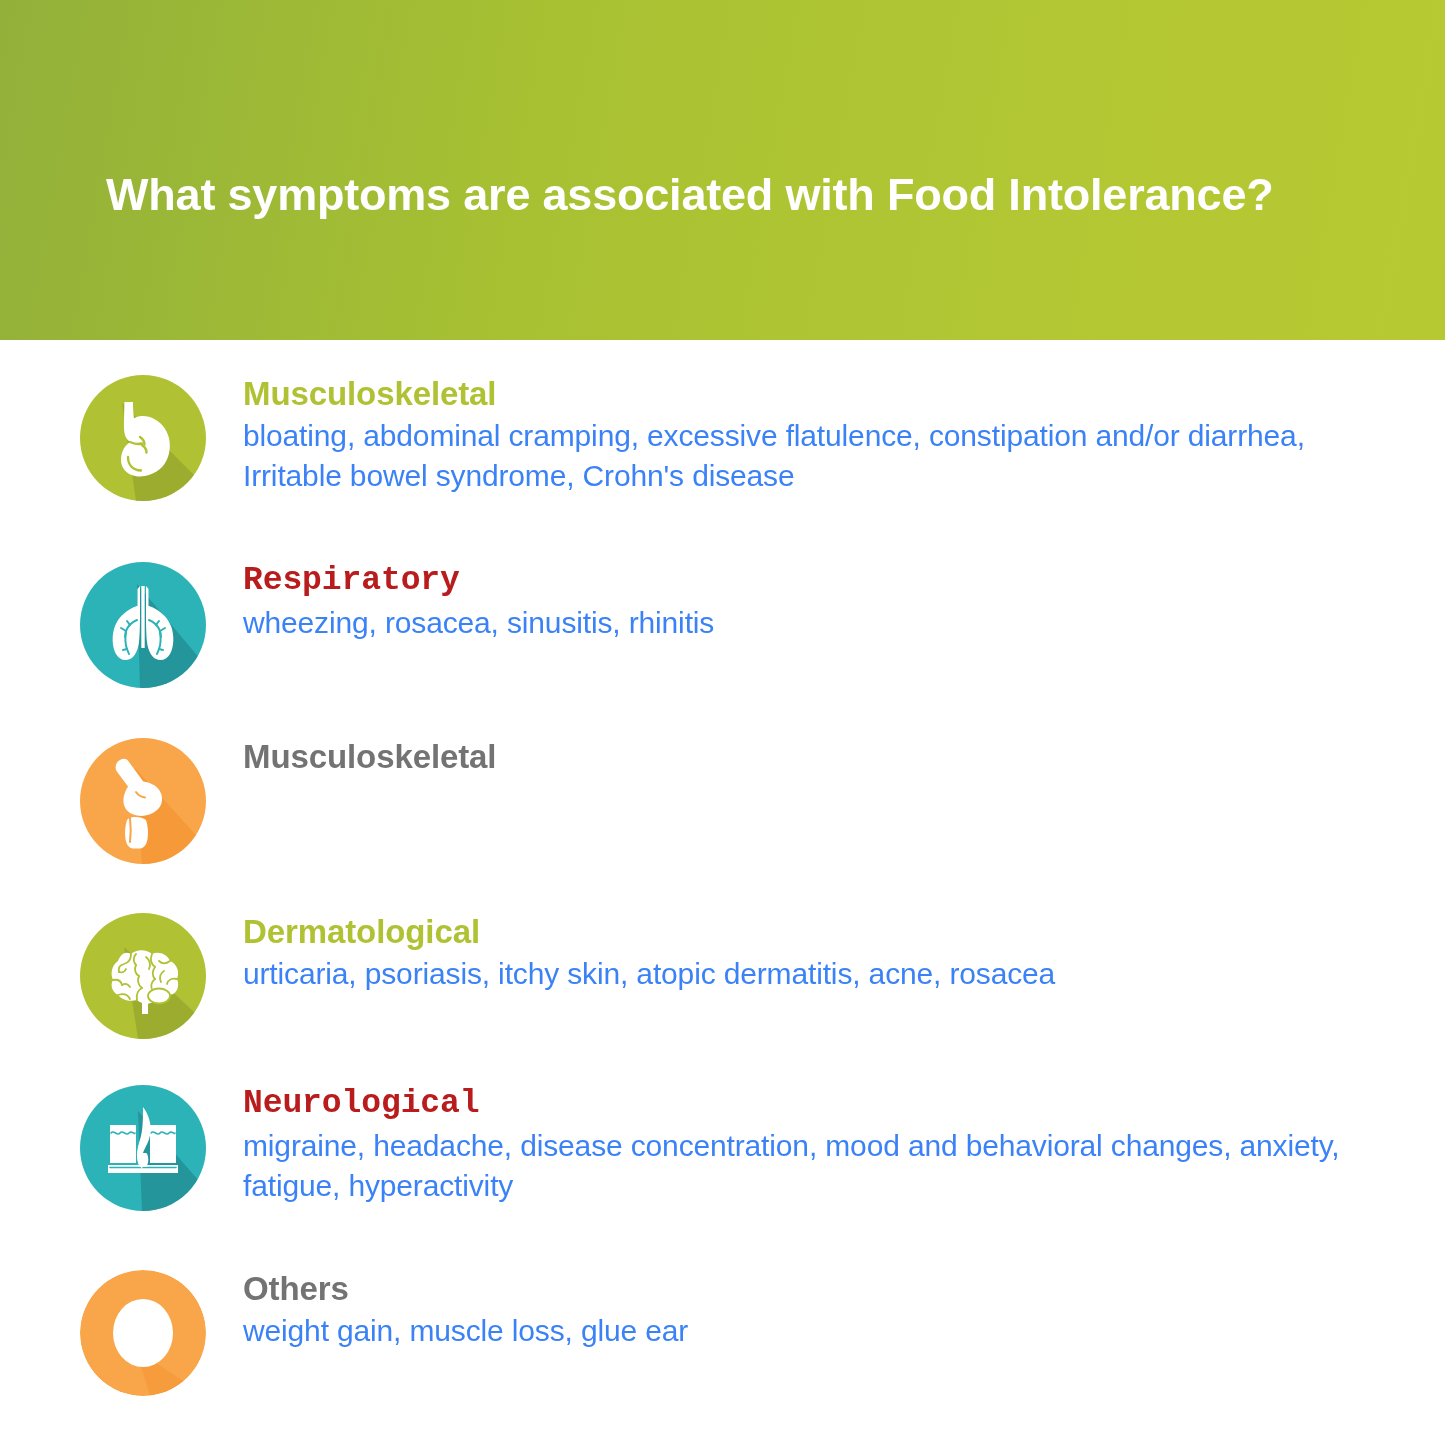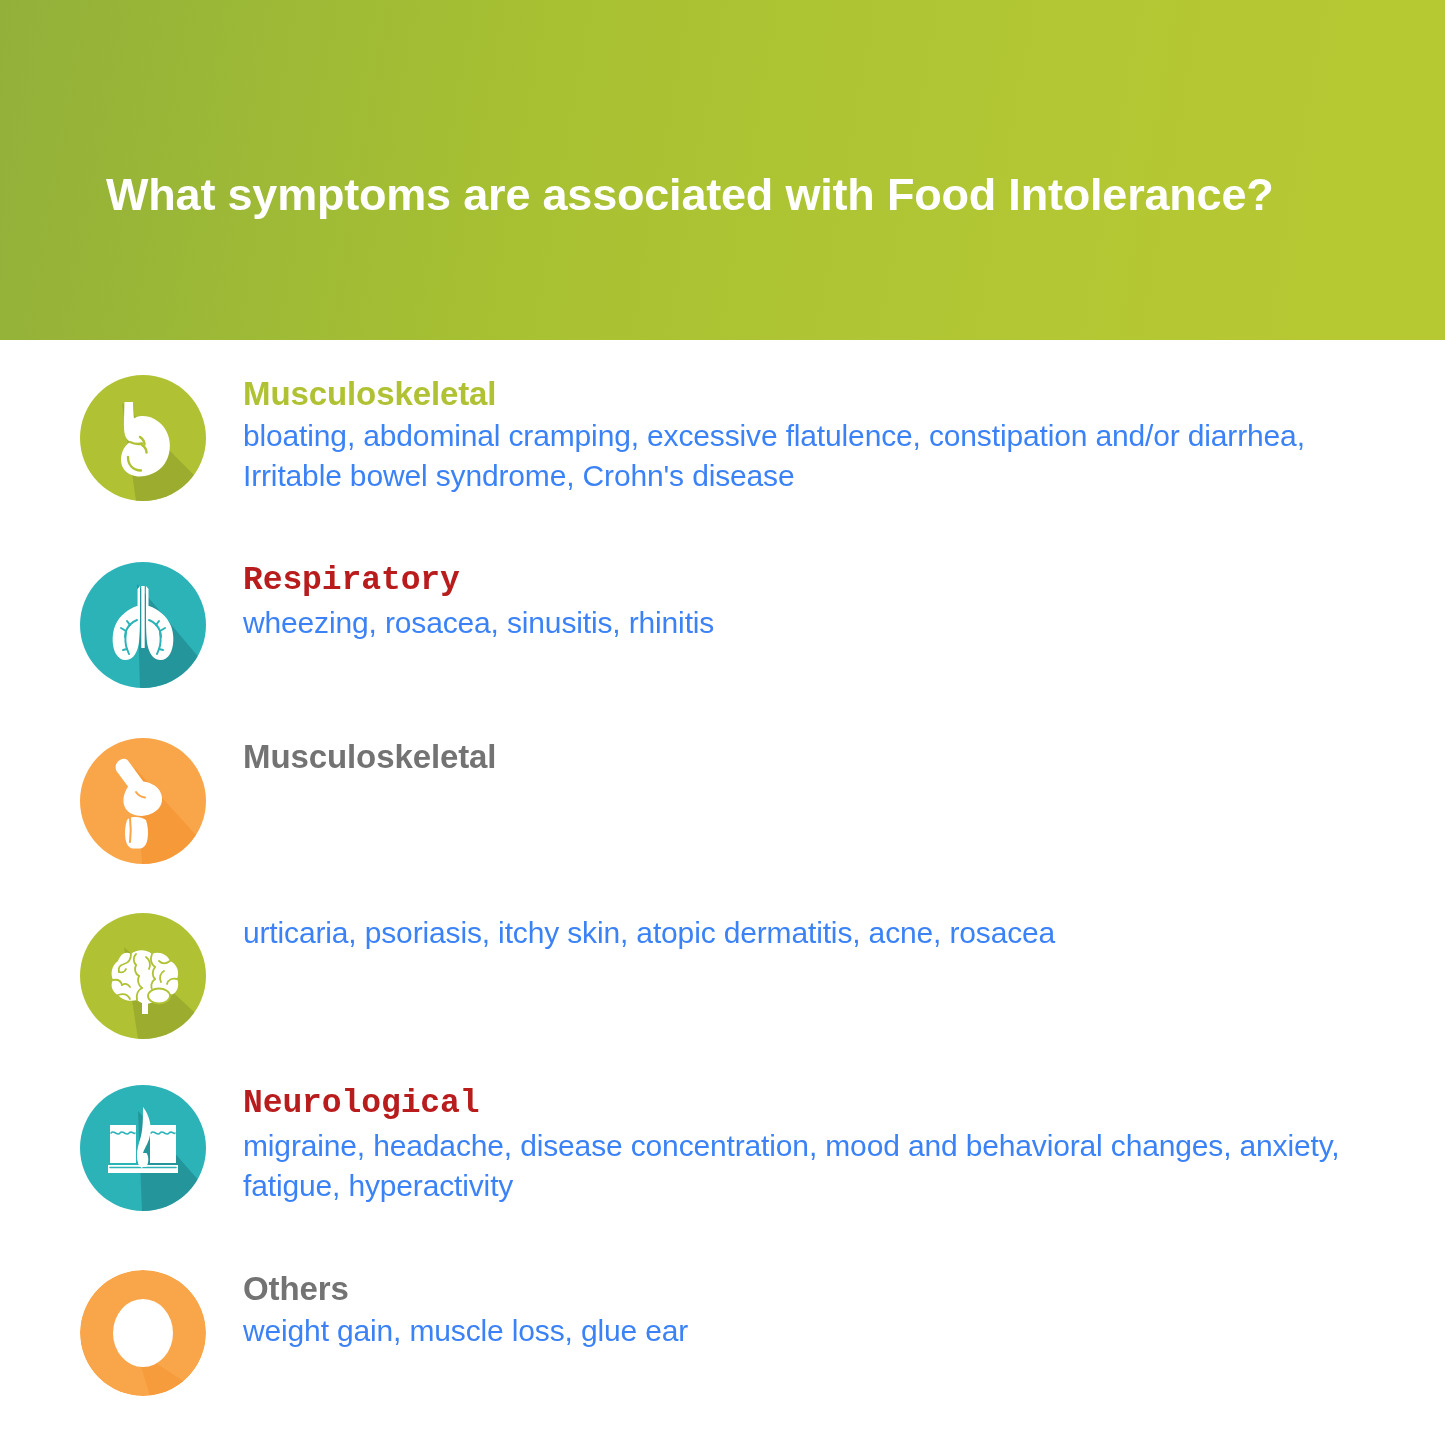--- a/index.html
+++ b/index.html
@@ -242,20 +242,21 @@
             <path d="M97 66 C92 65 88 67 87 71"></path>
             <path d="M91 82 C86 81 82 82 80 86"></path>
             <path d="M66 44 C70 47 71 52 69 56"></path>
             <path d="M84 58 C80 60 79 65 81 69"></path>
           </g>
           <ellipse cx="79" cy="83" rx="11" ry="7.5" fill="#ffffff"></ellipse>
           <ellipse cx="79" cy="83" rx="11" ry="7.5" fill="none" stroke="#b0c233" stroke-width="1.8"></ellipse>
         </svg>
       </div>
       <div class="row-text">
+        <div class="row-heading h-green">Dermatological</div>
         <div class="row-desc">urticaria, psoriasis, itchy skin, atopic dermatitis, acne, rosacea</div>
       </div>
     </div>
 
     <div class="row" style="top:745px;">
       <div class="icon-wrap">
         <svg viewBox="0 0 126 126" xmlns="http://www.w3.org/2000/svg">
           <defs>
             <clipPath id="clipNE">
                 <circle cx="63" cy="63" r="63"></circle>

